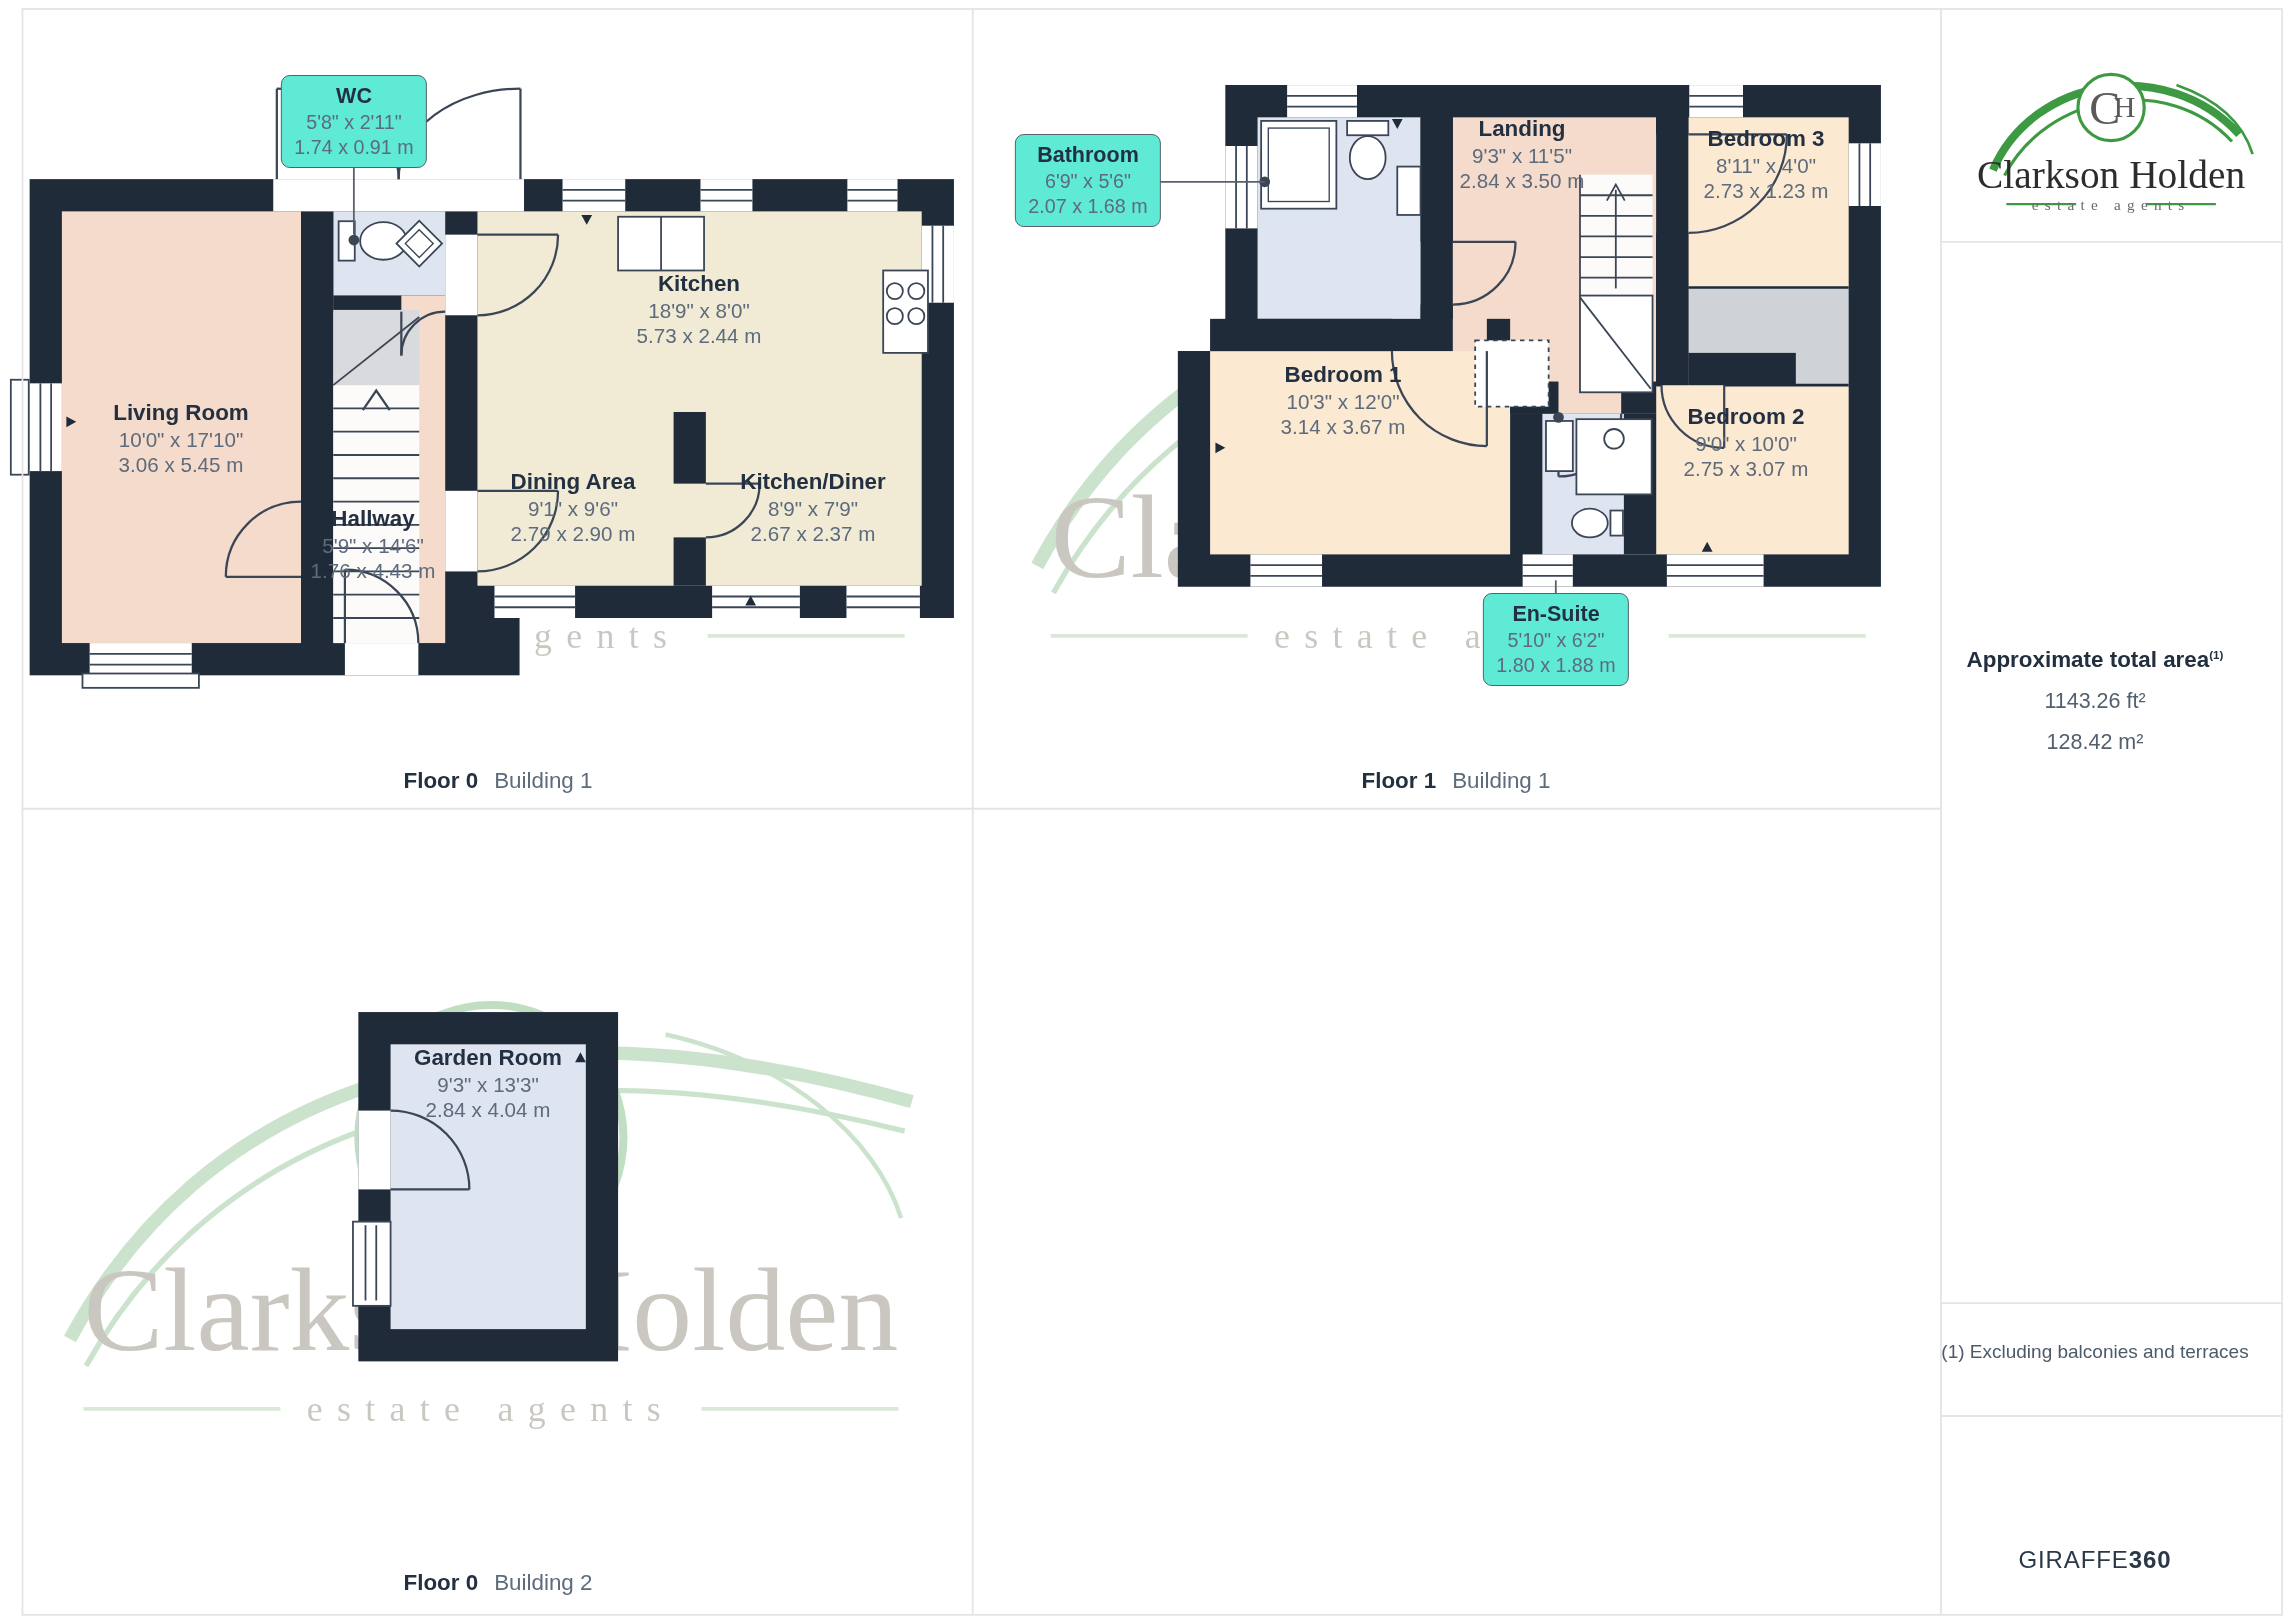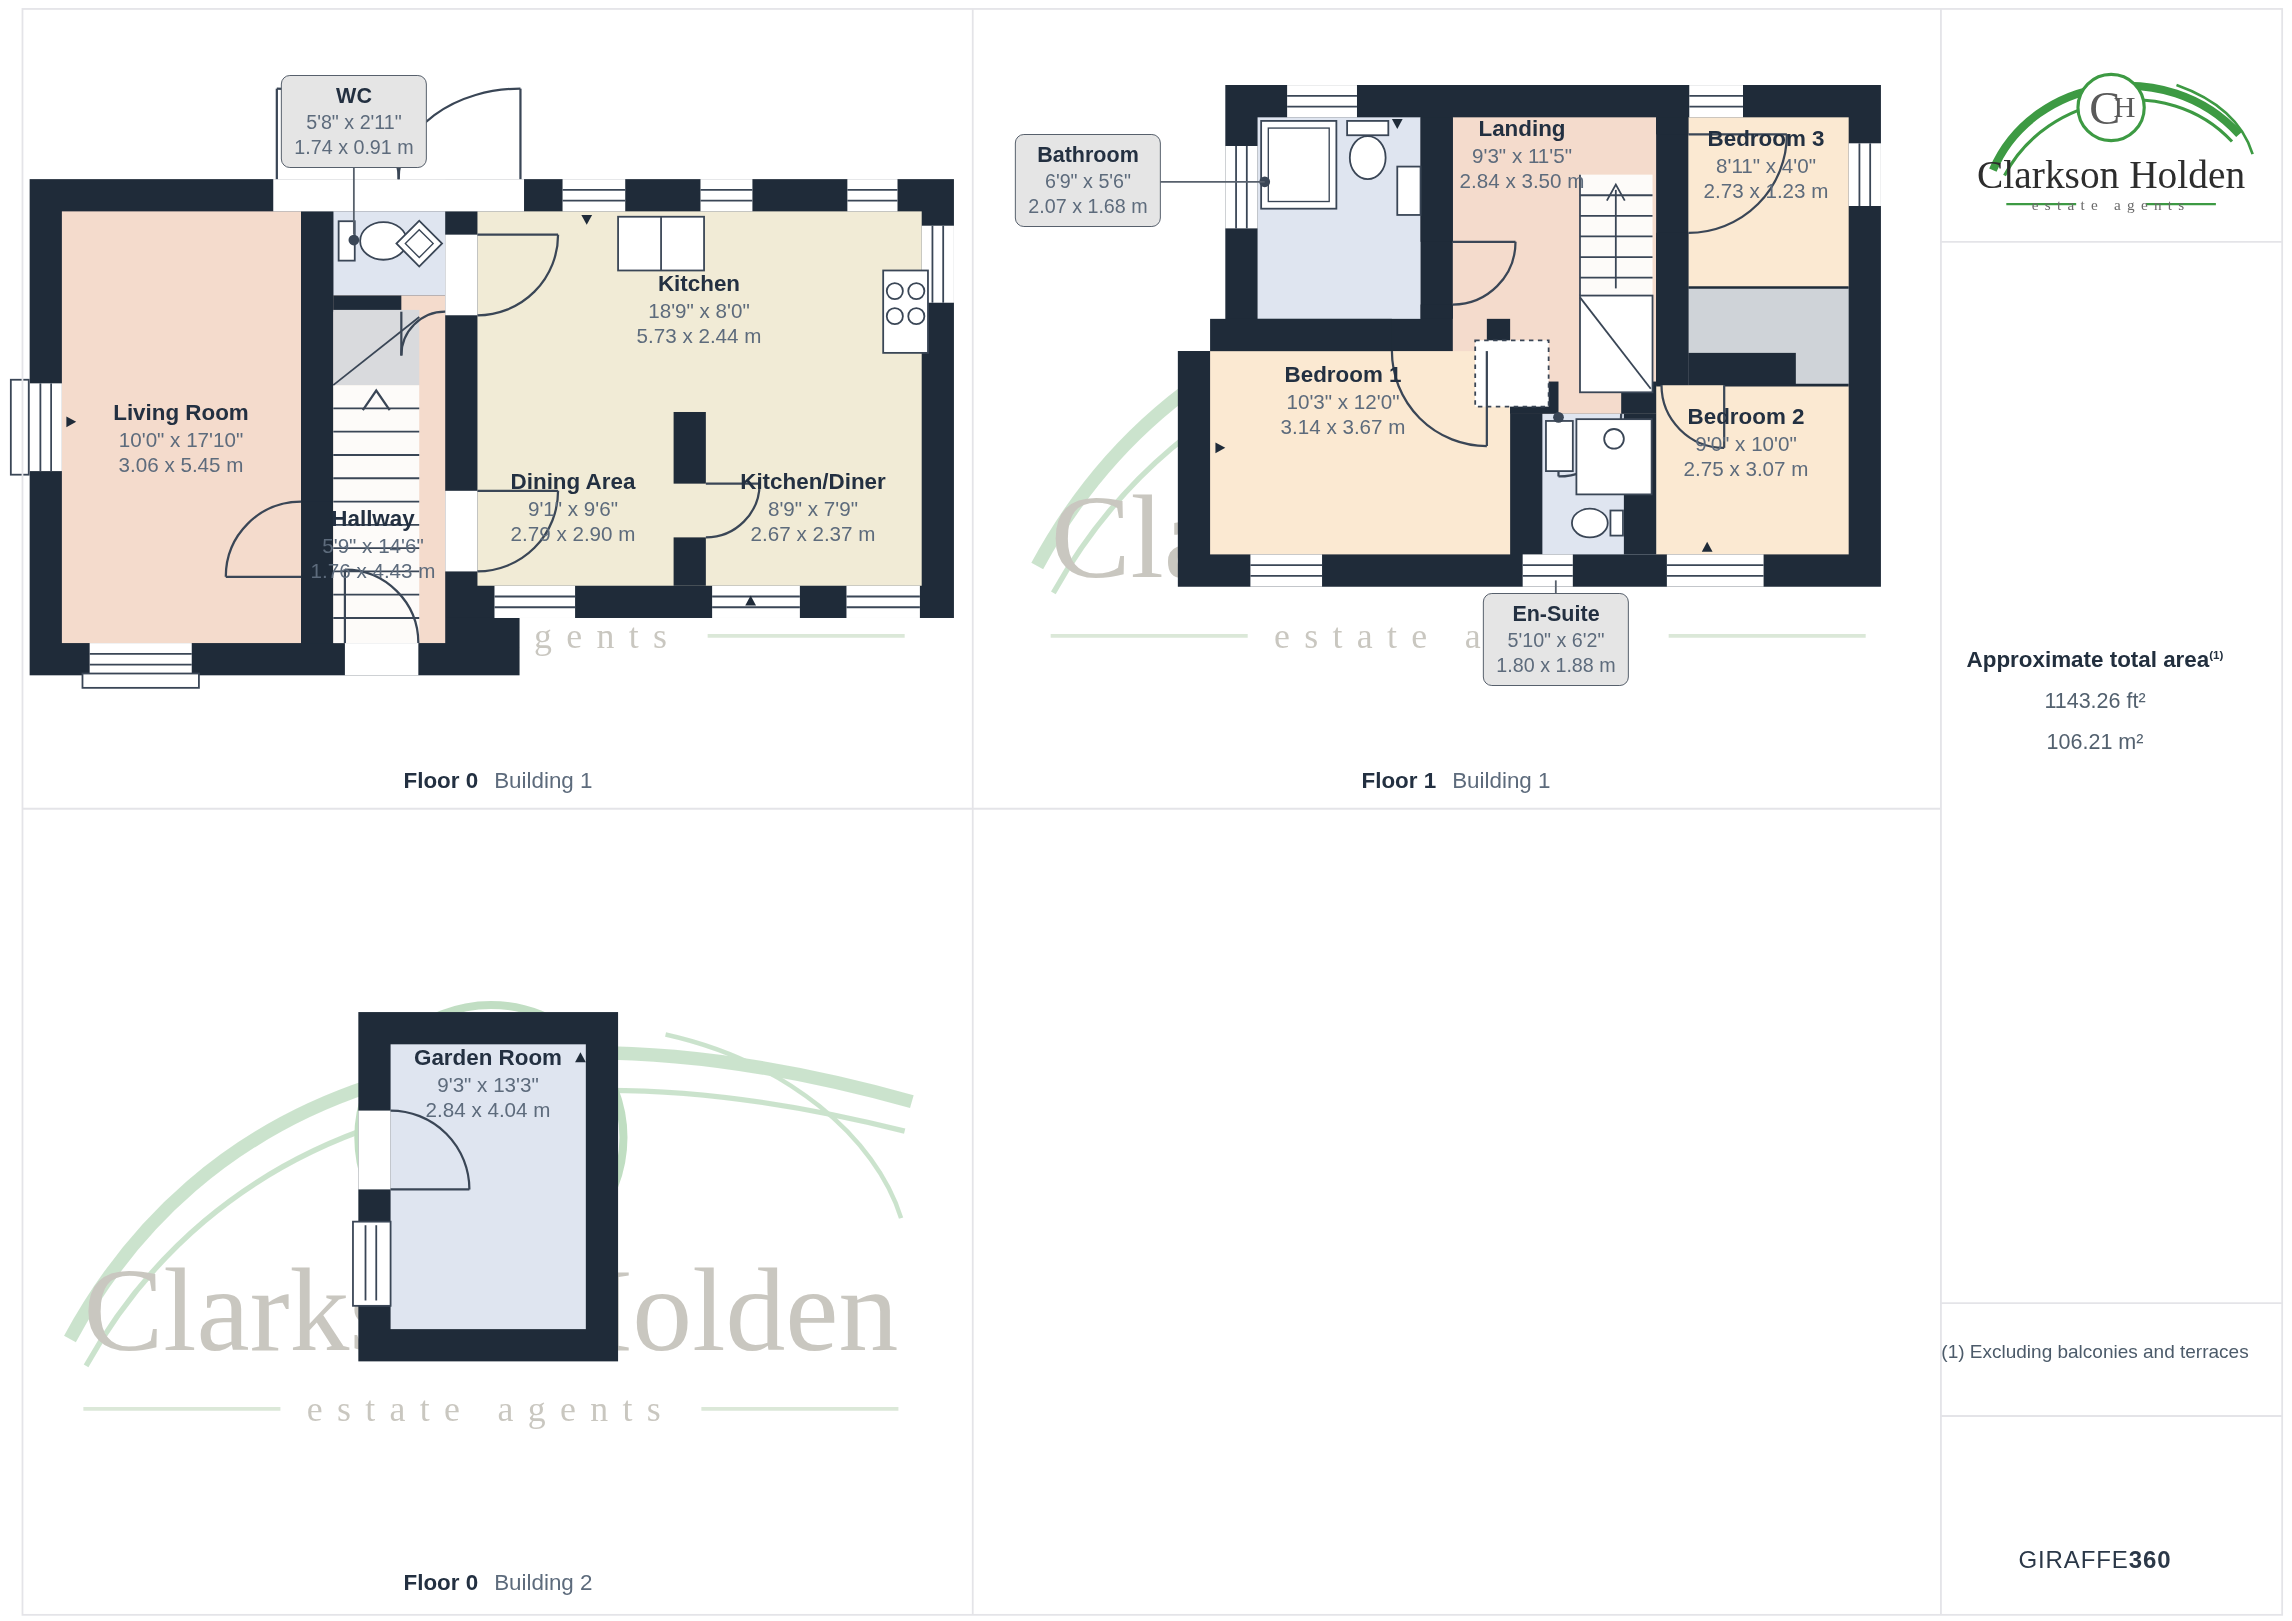--- a/index.html
+++ b/index.html
@@ -7,21 +7,21 @@
           font-family:"Liberation Sans",sans-serif;overflow:hidden;}
   svg{position:absolute;left:0;top:0;}
   svg text{font-family:"Liberation Sans",sans-serif;}
   svg text.serif{font-family:"Liberation Serif",serif;}
 
   .room-label{position:absolute;transform:translate(-50%,-50%);text-align:center;
               white-space:nowrap;pointer-events:none;}
   .room-name{font-size:22.4px;font-weight:700;color:#233041;line-height:28px;}
   .room-dim{font-size:20.6px;color:#5d6b7c;line-height:25px;}
 
-  .callout{position:absolute;transform:translateX(-50%);background:#e5e5e5;
+  .callout{position:absolute;transform:translateX(-50%);background:#5eead4;
            border:1.8px solid #57606c;border-radius:9px;padding:6.3px 12.5px;
            text-align:center;white-space:nowrap;}
   .callout .room-name{font-size:21.5px;}
   .callout .room-dim{font-size:19.7px;}
 
   .plan-caption{position:absolute;transform:translate(-50%,-50%);display:flex;
                 gap:16px;align-items:flex-end;white-space:nowrap;}
   .cap-floor{font-size:22.4px;font-weight:700;color:#233041;}
   .cap-building{font-size:22.4px;color:#5d6b7c;}
 
@@ -437,21 +437,21 @@
     <span class="cap-building">Building 1</span>
   </div>
   <div class="plan-caption" style="left:498px;top:1583px;">
     <span class="cap-floor">Floor 0</span>
     <span class="cap-building">Building 2</span>
   </div>
 
   <div class="side-block" style="top:647px;">
     <div class="area-title"><span>Approximate total area</span><sup>(1)</sup></div>
     <div class="area-val">1143.26 ft²</div>
-    <div class="area-val">106.21 m²</div>
+    <div class="area-val">128.42 m²</div>
   </div>
 
   <div class="side-block footnote" style="top:1341px;">(1) Excluding balconies and terraces</div>
 
 
   <div class="side-block giraffe" style="top:1546px;">
     <span class="g-reg">GIRAFFE</span><span class="g-bold">360</span>
   </div>
 
 </div>

